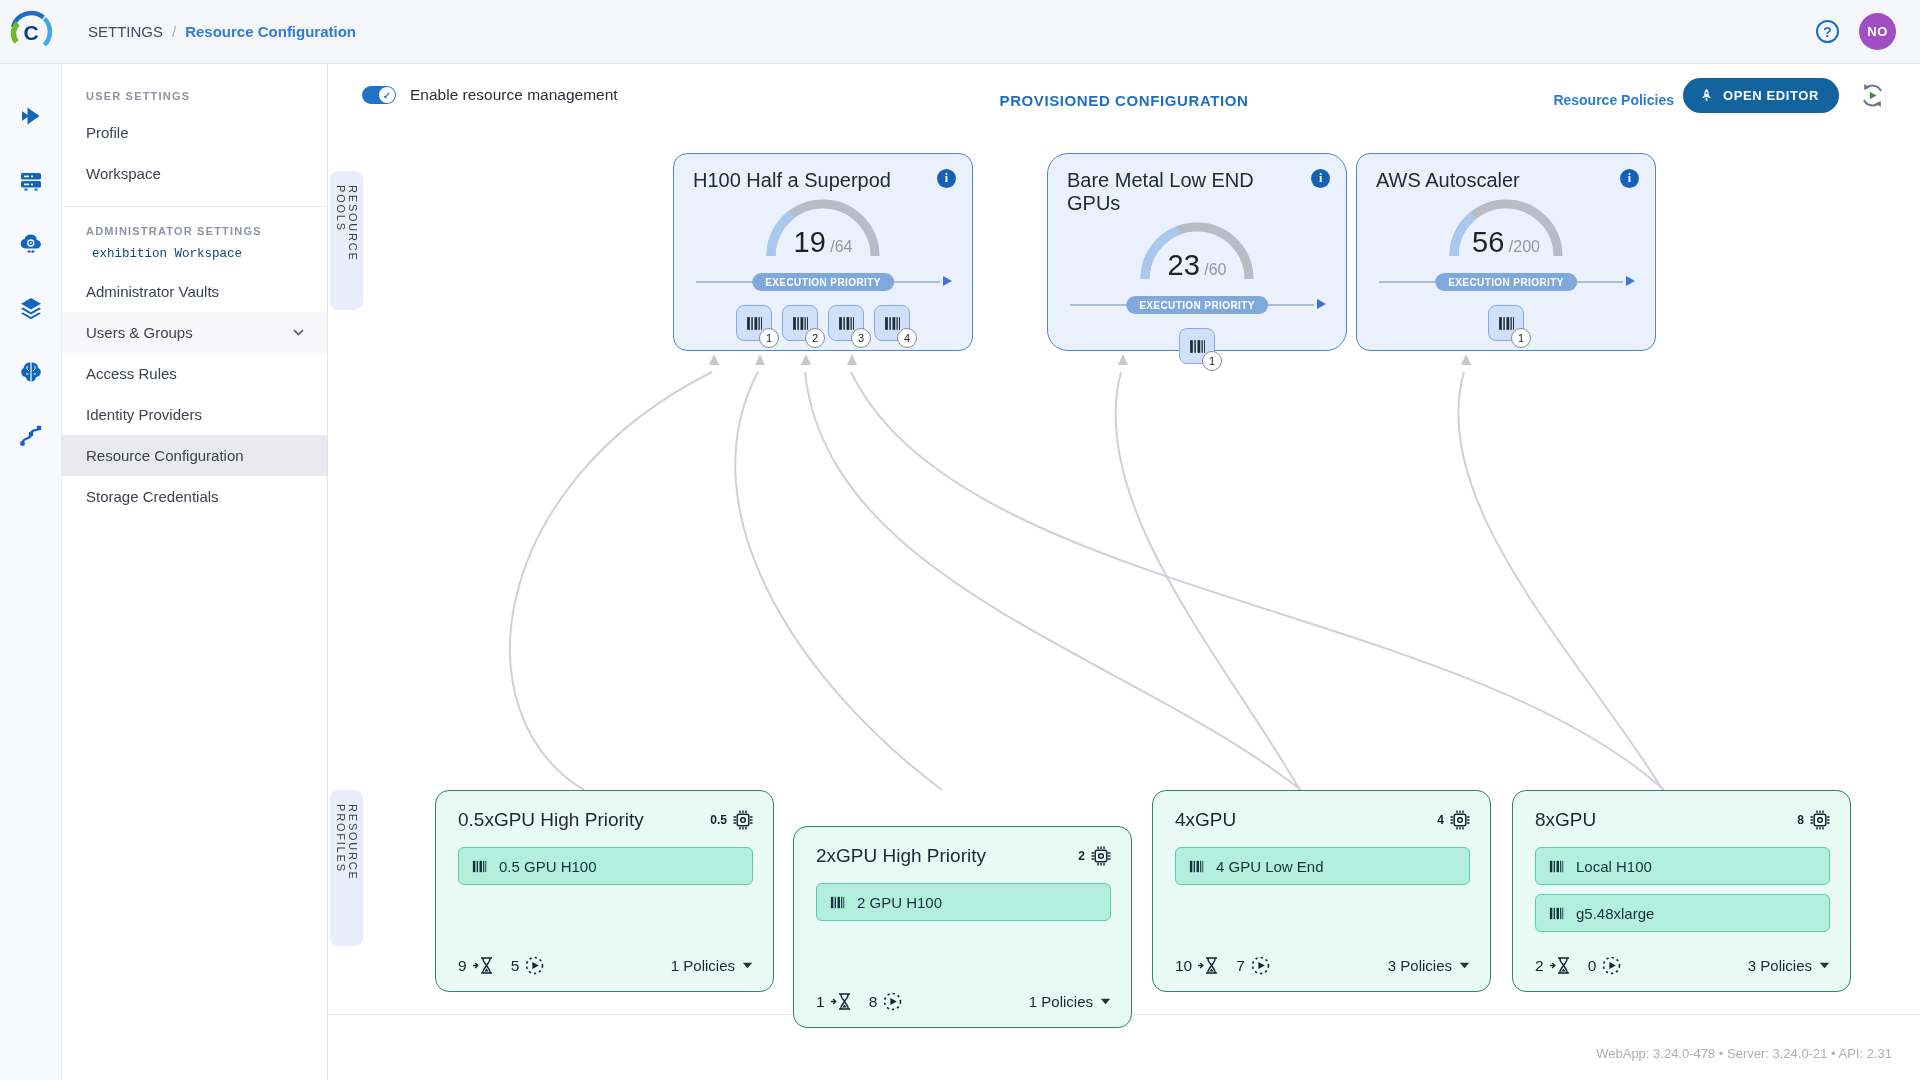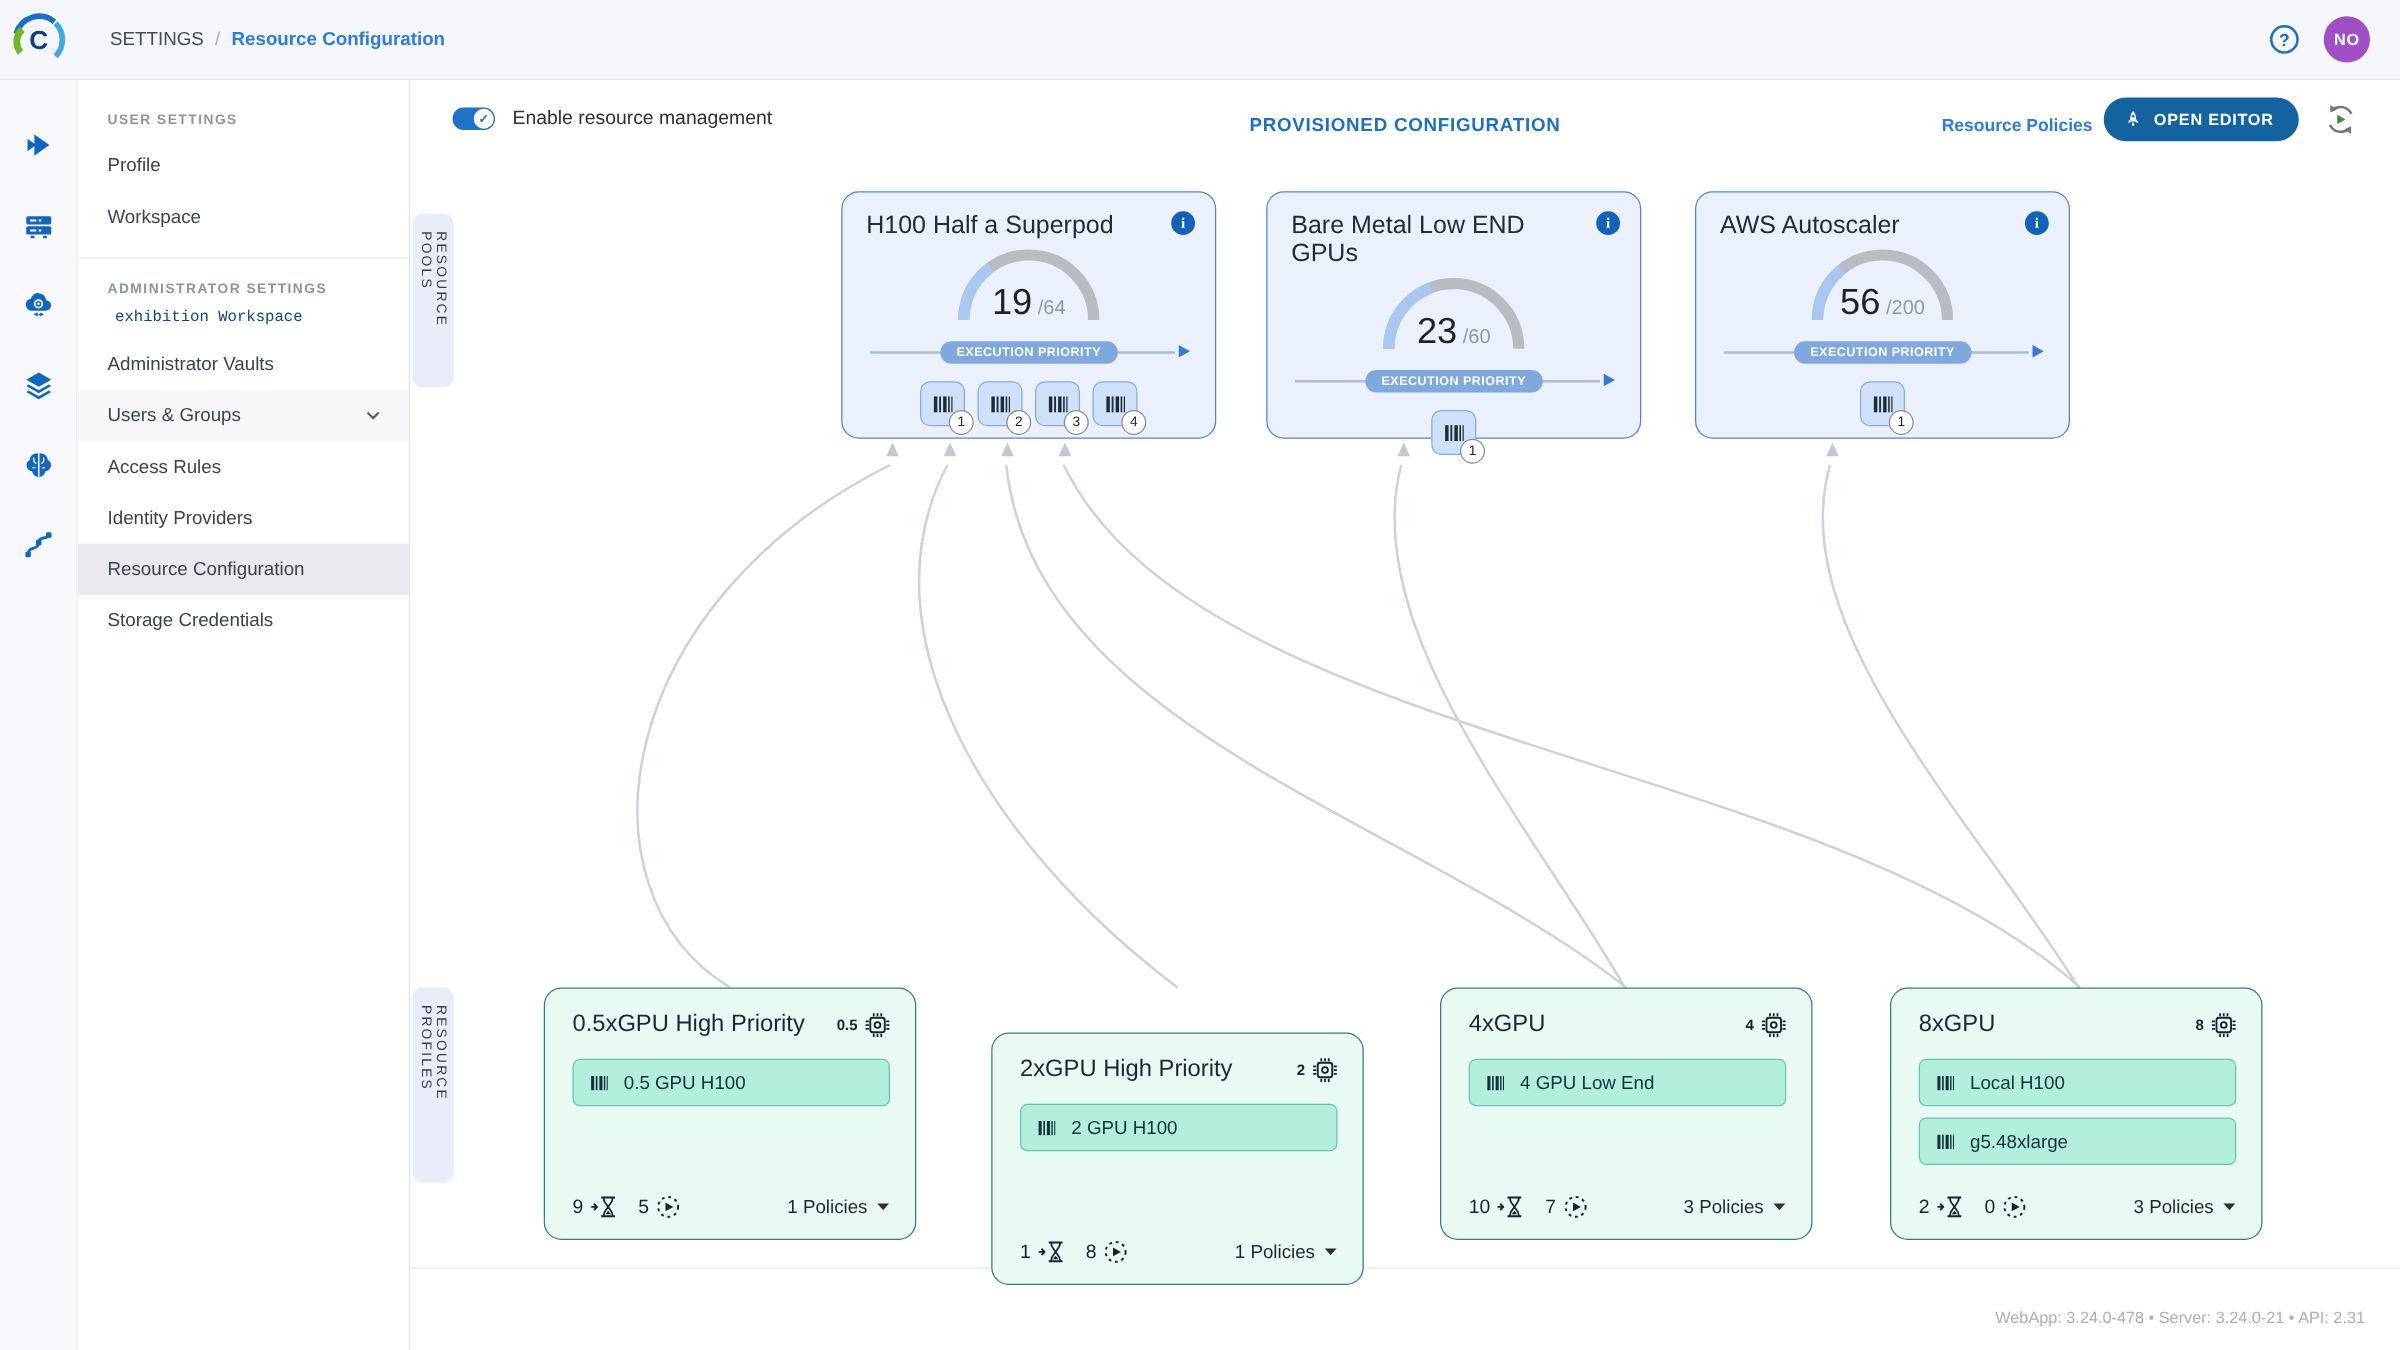--- a/index.html
+++ b/index.html
@@ -66,21 +66,21 @@
   .g-total{font-size:16px;color:#9298a2;}
   .prio-row{position:relative;height:20px;margin:12px 20px 0;}
   .prio-line{position:absolute;left:2px;right:12px;top:9px;height:2px;background:#a9bcdd;}
   .prio-arrow{position:absolute;right:0;top:4px;width:0;height:0;border-left:9px solid #3a79d2;border-top:5.5px solid transparent;border-bottom:5.5px solid transparent;}
   .prio-pill{position:absolute;left:50%;top:1px;transform:translateX(-50%);background:#7fa9dd;color:#fff;font-size:10px;font-weight:700;letter-spacing:.4px;padding:3.5px 13px;border-radius:10px;white-space:nowrap;}
   .queues{display:flex;justify-content:center;gap:10px;margin-top:13px;}
   .queue-chip{position:relative;width:36px;height:36px;background:#cfe1f8;border:1px solid #85abe2;border-radius:8px;display:flex;align-items:center;justify-content:center;cursor:pointer;}
   .queue-badge{position:absolute;right:-8px;bottom:-8px;width:20px;height:20px;border-radius:50%;background:#fff;border:1.5px solid #878d96;color:#23272e;font-size:11px;display:flex;align-items:center;justify-content:center;}
 
   
-  .profile-card{position:absolute;top:726px;width:298px;height:202px;background:#e9f9f4;border:1.5px solid #2e8173;border-radius:14px;z-index:2;}
+  .profile-card{position:absolute;top:726px;width:339px;height:202px;background:#e9f9f4;border:1.5px solid #2e8173;border-radius:14px;z-index:2;}
   .profile-title-row{display:flex;align-items:center;padding:18px 20px 0 22px;}
   .profile-name{font-size:19px;color:#1d2730;}
   .profile-gpus{margin-left:auto;display:flex;align-items:center;gap:6px;font-size:12px;font-weight:700;color:#16232c;}
   .profile-chips{margin:16px 20px 0 22px;display:flex;flex-direction:column;gap:9px;}
   .profile-chip{height:38px;display:flex;align-items:center;padding:0 12px;background:#b4efde;border:1px solid #60c8af;border-radius:6px;font-size:15px;color:#14323c;gap:11px;cursor:pointer;}
   .profile-stats{position:absolute;left:22px;right:20px;bottom:15px;display:flex;align-items:center;font-size:15.5px;color:#16232c;}
   .stat{display:flex;align-items:center;gap:5px;}
   .stat + .stat{margin-left:16px;}
   .policies-dd{margin-left:auto;display:flex;align-items:center;gap:7px;cursor:pointer;font-size:15px;color:#1d2730;}
 
@@ -323,21 +323,21 @@
       <rect x="9" y="3" width="2.6" height="12"></rect>
                 <rect x="12.8" y="3" width="1.2" height="12"></rect>
       <rect x="15.2" y="3" width="0.9" height="12"></rect>
               </g>
     </svg>
     <span class="queue-badge">4</span>
   </div>
 </div>
   </section>
 
-  <section class="pool-card" style="left: 645px;">
+  <section class="pool-card" style="left: 679px; border-radius: 21px;">
     <div class="pool-title-row">
       <span class="pool-name">Bare Metal Low END GPUs</span>
       <span class="info-icon">i</span>
     </div>
     <div class="gauge-wrap">
       <svg width="120" height="64" viewBox="0 0 120 64">
         <path class="g-track" d="M8 60 A52 52 0 0 1 112 60" fill="none" stroke="#b8bcc4" stroke-width="9"></path>
         <path class="g-fill" d="M8 60 A52 52 0 0 1 112 60" fill="none" stroke="#a8c8f0" stroke-width="9" stroke-dasharray="62.6 999"></path>
       </svg>
       <div class="gauge-value">

